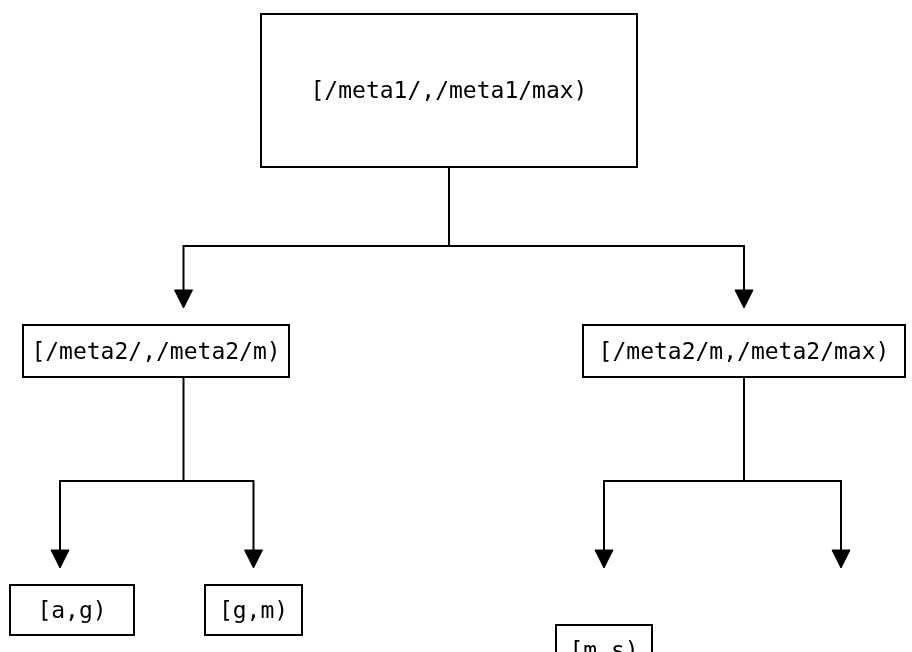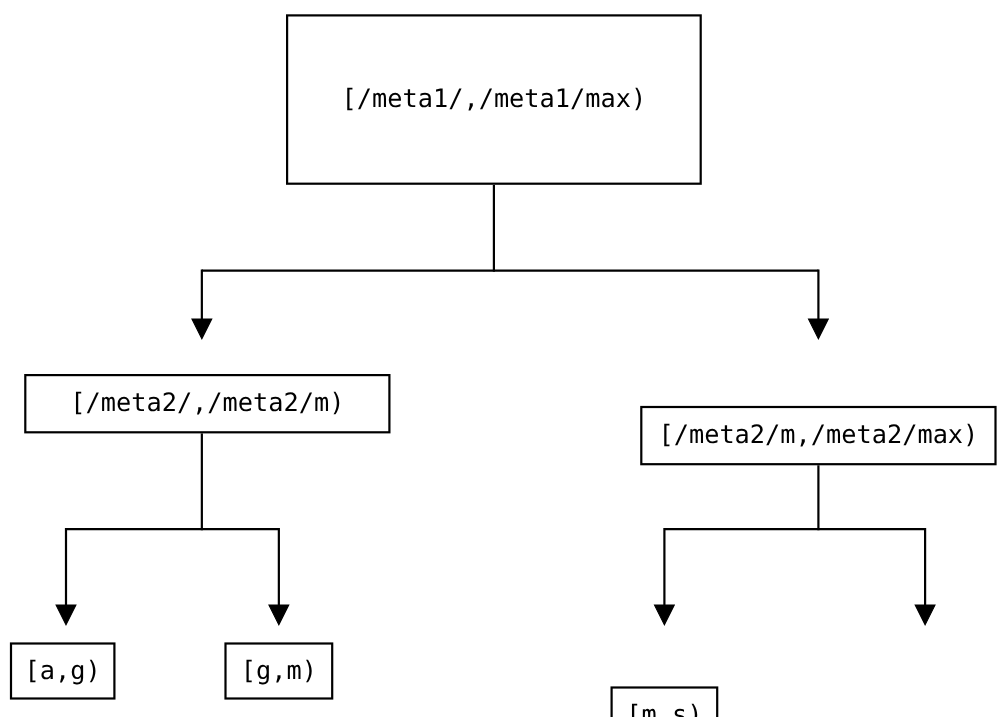--- a/index.html
+++ b/index.html
@@ -38,23 +38,23 @@
     background: #ffffff;
     display: flex;
     align-items: center;
     justify-content: center;
     font-size: 23px;
     line-height: 1;
     white-space: nowrap;
   }
   
   .node-root        { left: 260px; top: 13px;  width: 378px; height: 155px; }
-  .node-left-child  { left: 22px;  top: 340px; width: 333px; height: 54px; }
-  .node-right-child { left: 582px; top: 324px; width: 324px; height: 54px; margin-top: 45px; }
-  .node-leaf-ag     { left: 9px;   top: 584px; width: 96px; height: 52px; }
+  .node-left-child  { left: 22px;  top: 324px; width: 268px; height: 54px; }
+  .node-right-child { left: 582px; top: 324px; width: 324px; height: 54px; }
+  .node-leaf-ag     { left: 9px;   top: 584px; width: 126px; height: 52px; }
   .node-leaf-gm     { left: 204px; top: 584px; width: 99px;  height: 52px; }
   .node-leaf-ms     { left: 555px; top: 584px; width: 98px;  height: 52px; margin-top: 40px; }
   .node-leaf-smax   { left: 777px; top: 584px; width: 128px; height: 52px; }
 </style>
 </head>
 <body>
 
 <div class="canvas">
 
   <svg class="edges" viewBox="0 0 912 652" xmlns="http://www.w3.org/2000/svg">

